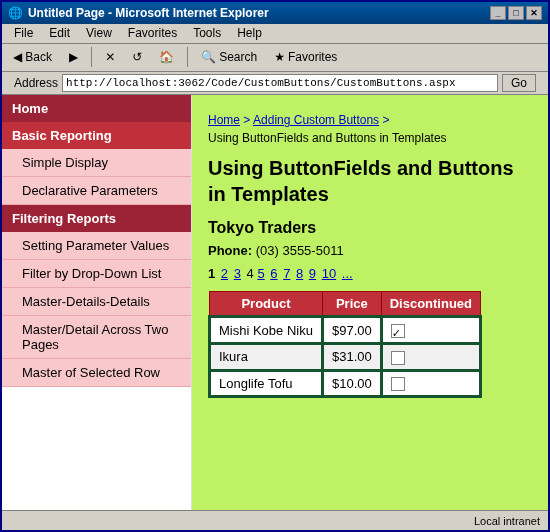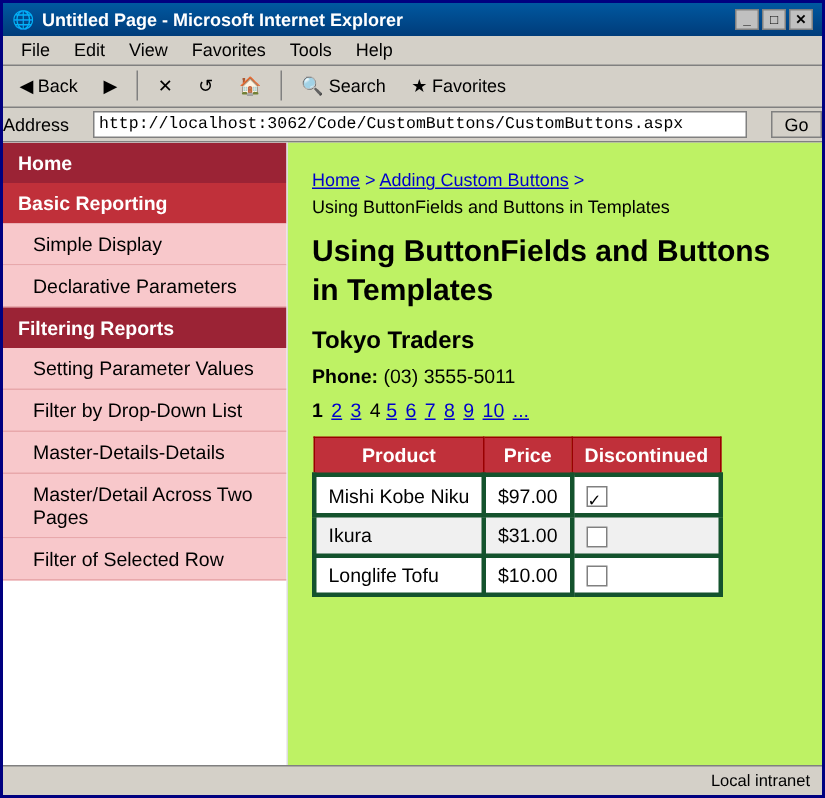--- a/index.html
+++ b/index.html
@@ -88,23 +88,23 @@
       background: #808080;
       margin: 0 3px;
     }
 
     
     .address-bar {
       background: #d4d0c8;
       border-bottom: 1px solid #808080;
       display: flex;
       align-items: center;
-      padding: 2px 0;
+      padding: 2px 12px;
       height: 24px;
-      gap: 16px;
+      gap: 4px;
     }
     .address-label {
       font-size: 12px;
       color: #000;
     }
     .address-input {
       flex: 1;
       height: 18px;
       border: 1px solid #808080;
       background: #fff;
@@ -341,21 +341,21 @@
     <div class="sidebar">
       <div class="sidebar-item home">Home</div>
       <div class="sidebar-item section-header">Basic Reporting</div>
       <div class="sidebar-item sub-item">Simple Display</div>
       <div class="sidebar-item sub-item">Declarative Parameters</div>
       <div class="sidebar-item section-header2">Filtering Reports</div>
       <div class="sidebar-item sub-item">Setting Parameter Values</div>
       <div class="sidebar-item sub-item2">Filter by Drop-Down List</div>
       <div class="sidebar-item sub-item2">Master-Details-Details</div>
       <div class="sidebar-item sub-item2">Master/Detail Across Two Pages</div>
-      <div class="sidebar-item sub-item2">Filter of Selected Row</div>
+      <div class="sidebar-item sub-item2">Master of Selected Row</div>
     </div>
 
     <div class="main-content">
 
       <div class="breadcrumb">
         <a href="#">Home</a> &gt;
         <a href="#">Adding Custom Buttons</a> &gt;<br>
         <span class="breadcrumb-current">Using ButtonFields and Buttons in Templates</span>
       </div>
 

